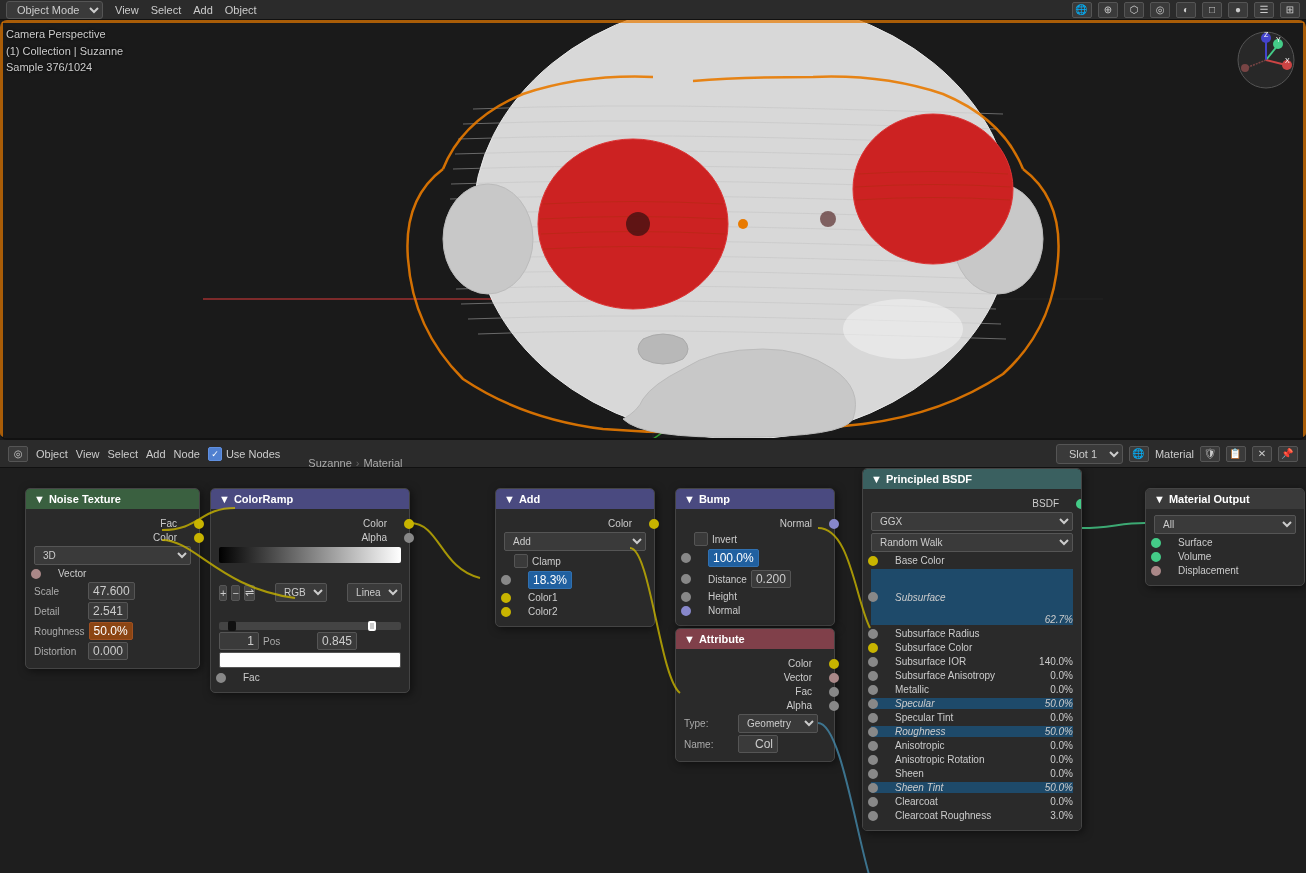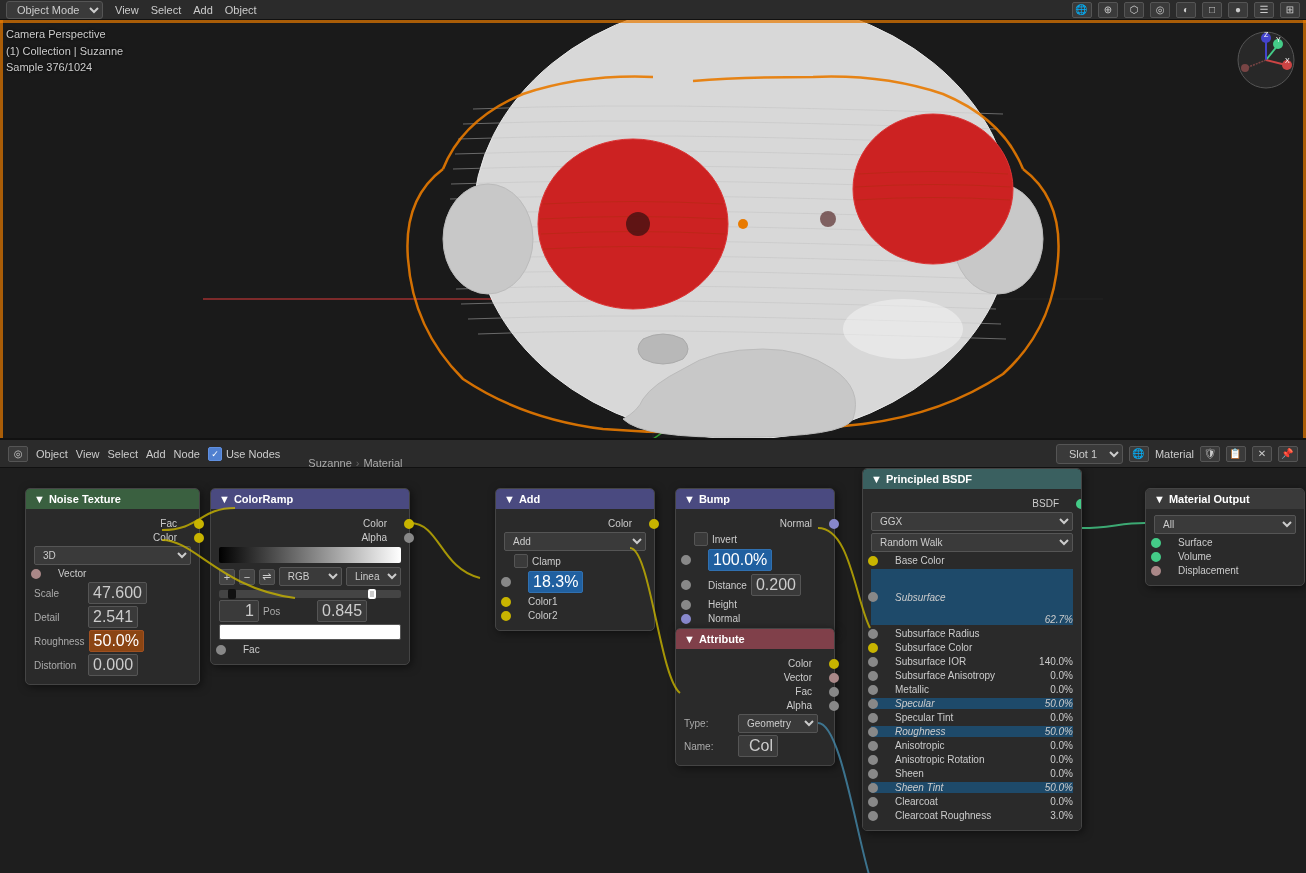--- a/index.html
+++ b/index.html
@@ -44,20 +44,21 @@
       border-radius: 2px;
     }
 
     
     .viewport {
       position: relative;
       height: 420px;
       background: linear-gradient(180deg, #1c1c1c 0%, #2a2a2a 100%);
       overflow: hidden;
       border-bottom: 2px solid #111;
+      border-radius: 7px;
     }
 
     .viewport-bg {
       position: absolute;
       inset: 0;
       background: #1a1a1a;
     }
 
     
     .monkey-area {
@@ -260,21 +261,21 @@
       margin: 2px 0;
     }
 
     .field-label { color: #aaa; min-width: 50px; }
     .field-value {
       background: #3a3a3a;
       border: 1px solid #555;
       color: #ccc;
       padding: 1px 4px;
       border-radius: 2px;
-      font-size: 16px;
+      font-size: 12px;
       min-width: 40px;
       text-align: right;
     }
 
     .field-blue {
       background: #2060a0;
       border-color: #3070b0;
       color: #fff;
     }
 
@@ -575,21 +576,21 @@
           <span>Alpha</span>
           <div class="socket socket-gray" style="position:relative;right:-13px;"></div>
         </div>
 
         <div class="color-ramp-gradient"></div>
 
         <div class="ramp-controls">
           <div class="small-btn">+</div>
           <div class="small-btn">−</div>
           <div class="small-btn">⇌</div>
-          <select class="node-dropdown" style="width:71px;margin:0;">
+          <select class="node-dropdown" style="width:71px;margin:16px;">
             <option>RGB</option>
           </select>
           <select class="node-dropdown" style="width:55px;margin:0;">
             <option>Linear</option>
           </select>
         </div>
 
         <div class="color-ramp-stops">
           <div class="ramp-stop" style="left:5%;background:#111;"></div>
           <div class="ramp-stop" style="left:82%;background:#ccc;border:2px solid #fff;"></div>

